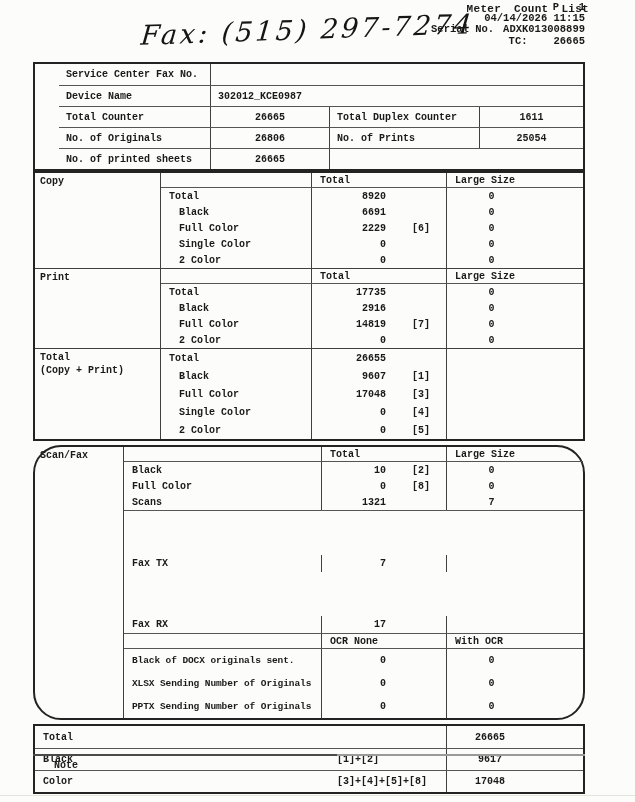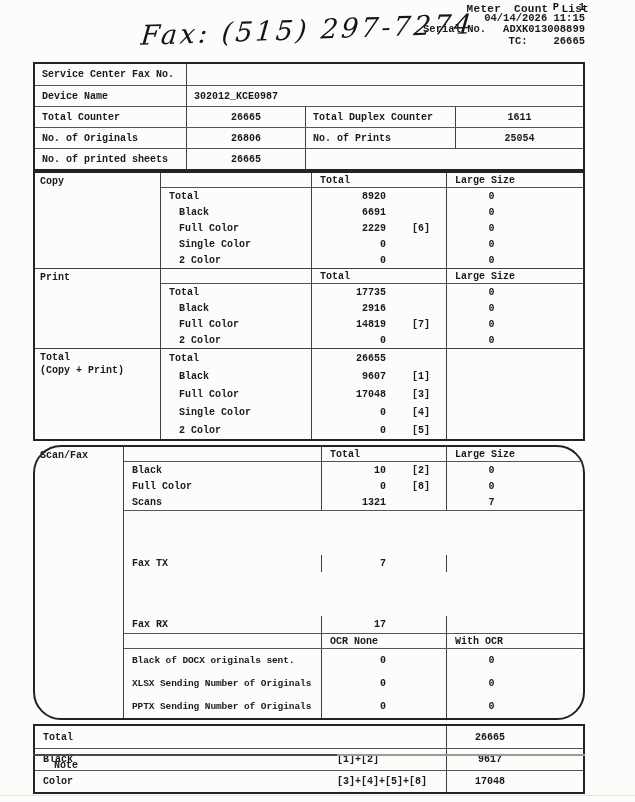--- a/index.html
+++ b/index.html
@@ -22,35 +22,35 @@
   .content{ position:absolute; left:33px; top:0; width:552px; }
 
   
   .hdr{ position:relative; height:62px; }
   .title{
     position:absolute; top:3px; left:4px; width:100%;
     text-align:right; font-size:11px; word-spacing:6px; letter-spacing:.3px;
   }
   .meta{ position:absolute; top:2px; right:0; text-align:right; font-size:10.5px; line-height:11.2px; white-space:nowrap; }
   .meta .gap-lg{ display:inline-block; min-width:26px; text-align:right; }
-  .meta .gap-md{ display:inline-block; margin-left:17px; }
+  .meta .gap-md{ display:inline-block; margin-left:9px; }
   .meta .gap-tc{ display:inline-block; margin-left:26px; }
   .handwriting{
     position:absolute; left:108px; top:14px;
     font-family:"DejaVu Serif",serif; font-style:italic; font-weight:400;
     font-size:27px; letter-spacing:3px; color:#151515;
     transform:rotate(-2deg) skewX(-7deg); white-space:nowrap;
   }
 
   
   .tbl{ border:2px solid #232323; background:var(--paper); }
   .bl{ border-left:1px solid var(--bc); }
 
   
-  .t1 .row{ display:grid; grid-template-columns:151px 1fr; height:21px; }
+  .t1 .row{ display:grid; grid-template-columns:151px 1fr; height:21px;margin-left:24px; }
   .t1 .row.four{ grid-template-columns:151px 119px 150px 1fr; }
   .t1 .row.three{ grid-template-columns:151px 119px 1fr; }
   .t1 .row + .row{ border-top:1px solid var(--bch); }
   .t1 .c{ display:flex; align-items:center; padding:0 7px; white-space:nowrap; }
   .t1 .ctr{ justify-content:center; }
 
   
   .t2{ }
   .sec{ display:grid; grid-template-columns:126px 1fr; }
   .sec + .sec{ border-top:1px solid var(--bc); }

